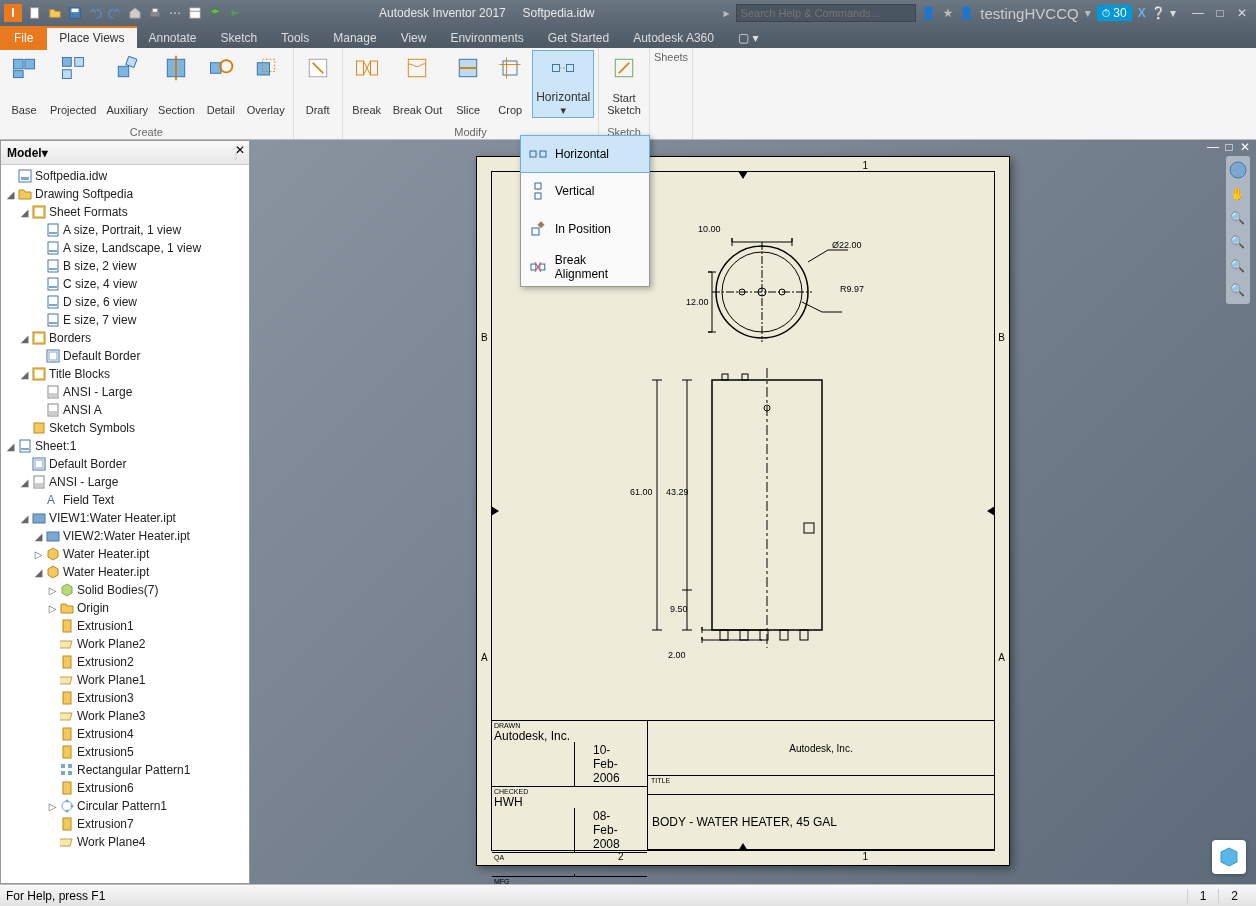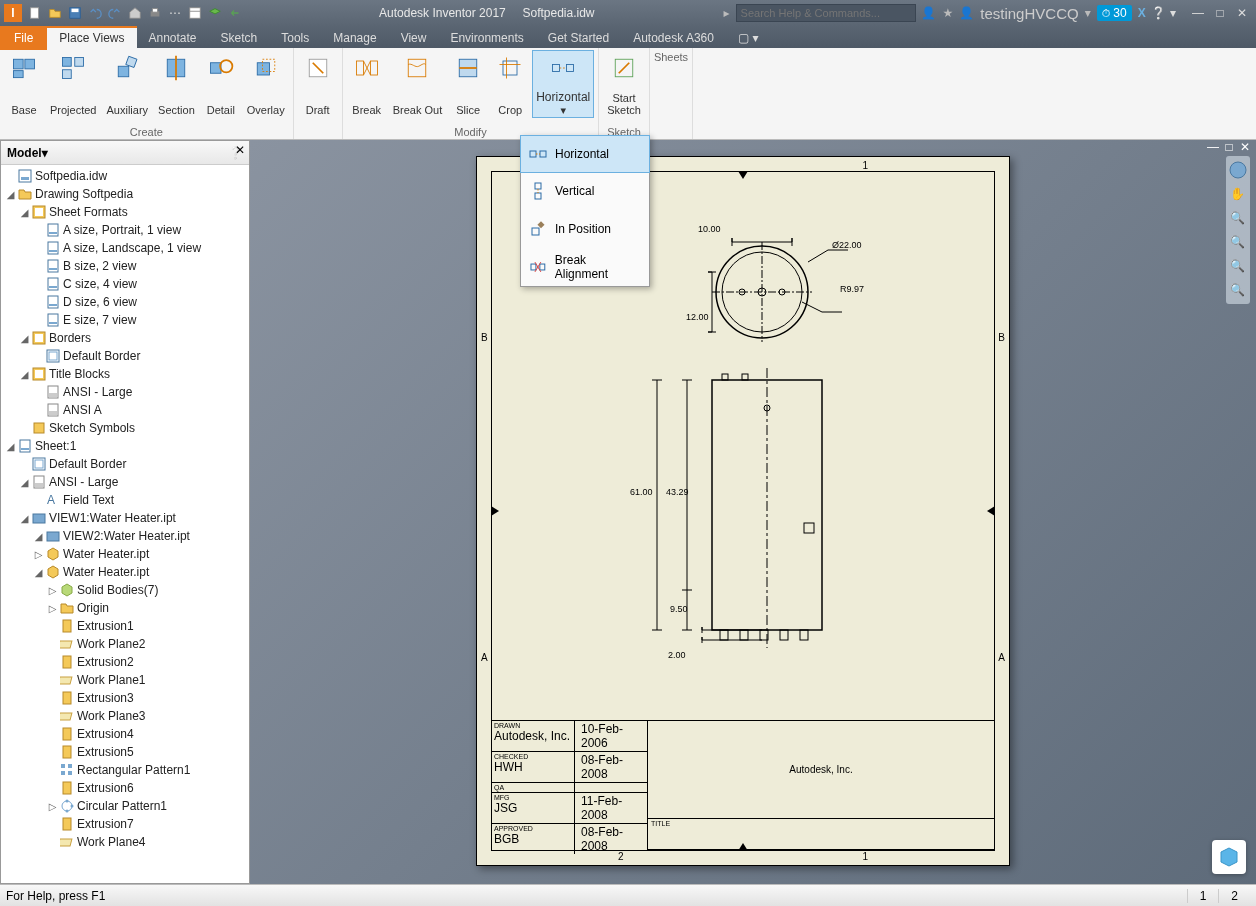--- a/index.html
+++ b/index.html
@@ -41,21 +41,21 @@
 .tree-label { color:#222; }
 .i0{padding-left:2px}.i1{padding-left:16px}.i2{padding-left:30px}.i3{padding-left:44px}
 .canvas-area { flex:1; background:linear-gradient(135deg,#8a93a0 0%,#5e6b7a 100%); position:relative; }
 .sheet { position:absolute; left:226px; top:16px; width:534px; height:710px; background:#eeecd8; border:1px solid #000; box-shadow:3px 3px 8px rgba(0,0,0,.4); }
 .sheet-border { position:absolute; left:14px; top:14px; right:14px; bottom:14px; border:1px solid #000; }
 .title-block { position:absolute; bottom:0; left:0; right:0; height:130px; border-top:1px solid #000; display:flex; font-size:9px; }
 .tb-left { width:156px; border-right:1px solid #000; display:flex; flex-direction:column; }
 .tb-row { flex:1; border-bottom:1px solid #000; display:flex; }
 .tb-row:last-child{border-bottom:none}
 .tb-cell-name { width:82px; padding:1px 2px; }
-.tb-cell-date { flex:1; border-left:1px solid #000; padding:1px 6px; display:flex; align-items:center; }
+.tb-cell-date { flex:1; border-left:1px solid #000; padding:1px 18px; display:flex; align-items:center;margin-top:21px; }
 .tb-right { flex:1; display:flex; flex-direction:column; }
 .tb-r-top { flex:2; border-bottom:1px solid #000; padding:2px 4px; display:flex; align-items:center; justify-content:center; font-size:10px; }
 .tb-r-title { flex:2; border-bottom:1px solid #000; padding:2px 4px; display:flex; align-items:center; font-size:12px; font-family:Arial; }
 .tb-r-bot { flex:2; display:flex; }
 .tb-r-bot-c { border-right:1px solid #000; padding:1px 3px; font-size:8px; display:flex; flex-direction:column; }
 .dropdown-menu { position:absolute; left:520px; top:135px; width:130px; background:#fafafa; border:1px solid #999; box-shadow:2px 2px 6px rgba(0,0,0,.3); z-index:100; }
 .dd-item { height:38px; display:flex; align-items:center; padding:0 8px; gap:8px; cursor:pointer; }
 .dd-item.selected { background:#cde6f7; border:1px solid #6bb0e0; margin:-1px; }
 .dd-icon { width:18px; height:18px; }
 .nav-cube { position:absolute; right:6px; top:16px; width:24px; background:rgba(200,210,220,.7); border-radius:3px; padding:4px 2px; display:flex; flex-direction:column; gap:4px; }
@@ -750,21 +750,21 @@
           <line x1="100" y1="40" x2="100" y2="140" stroke="#000" stroke-dasharray="8 2 2 2"></line>
           <line x1="50" y1="90" x2="150" y2="90" stroke="#000" stroke-dasharray="8 2 2 2"></line>
           <path d="M70 40h60M70 40v-4v8M130 40v-4v8" stroke="#000" fill="none"></path>
           <path d="M146 60l20-12h20" stroke="#000" fill="none"></path>
           <path d="M140 100l20 10h20" stroke="#000" fill="none"></path>
           <path d="M50 70v60M50 70h-4 8M50 130h-4 8" stroke="#000" fill="none"></path>
         </svg>
         <div class="dim-text" style="position:absolute;left:206px;top:52px">10.00</div>
         <div class="dim-text" style="position:absolute;left:340px;top:68px">Ø22.00</div>
         <div class="dim-text" style="position:absolute;left:348px;top:112px">R9.97</div>
-        <div class="dim-text" style="position:absolute;left:194px;top:140px">12.00</div>
+        <div class="dim-text" style="position:absolute;left:194px;top:125px">12.00</div>
 
         <svg style="position:absolute;left:130px;top:196px" width="250" height="300" viewBox="0 0 250 300">
           <rect x="90" y="12" width="110" height="250" fill="none" stroke="#000" stroke-width="1.5"></rect>
           <rect x="182" y="155" width="10" height="10" fill="none" stroke="#000"></rect>
           <line x1="145" y1="0" x2="145" y2="280" stroke="#000" stroke-dasharray="10 3 3 3"></line>
           <circle cx="145" cy="40" r="3" fill="none" stroke="#000"></circle>
           <rect x="100" y="6" width="6" height="6" fill="none" stroke="#000"></rect>
           <rect x="120" y="6" width="6" height="6" fill="none" stroke="#000"></rect>
           <rect x="98" y="262" width="8" height="10" fill="none" stroke="#000"></rect>
           <rect x="118" y="262" width="8" height="10" fill="none" stroke="#000"></rect>
@@ -814,20 +814,21 @@
                 <div class="tb-cell-name">
                   <div style="font-size:7px">APPROVED</div>
                   <div>BGB</div>
                 </div>
                 <div class="tb-cell-date">08-Feb-2008</div>
               </div>
           </div>
           <div class="tb-right">
             <div class="tb-r-top">Autodesk, Inc.</div>
             <div style="flex:0.6;border-bottom:1px solid #000;font-size:7px;padding:1px 3px">TITLE</div>
+            <div class="tb-r-title">BODY - WATER HEATER, 45 GAL</div>
           </div>
         </div>
       </div>
     </div>
     <div class="nav-cube">
       <div class="nav-cube-btn">
           <svg viewBox="0 0 20 20">
             <circle cx="10" cy="10" r="8" fill="#7aa8d0" stroke="#4a78a0"></circle>
           </svg>
         </div>

